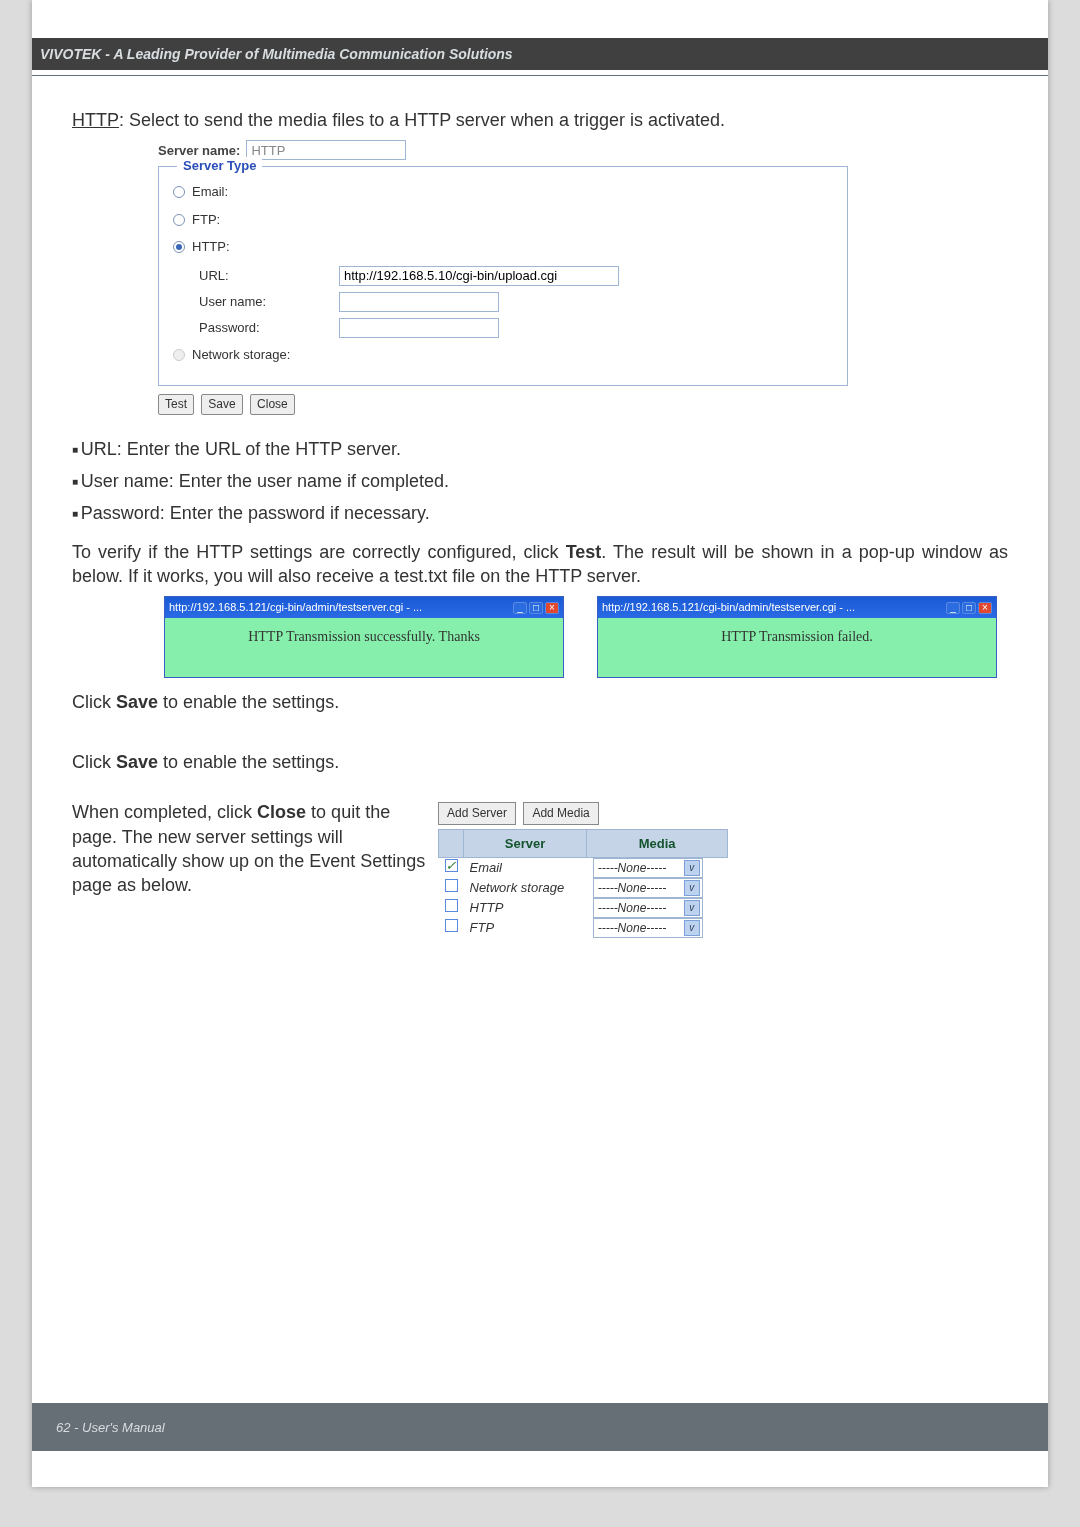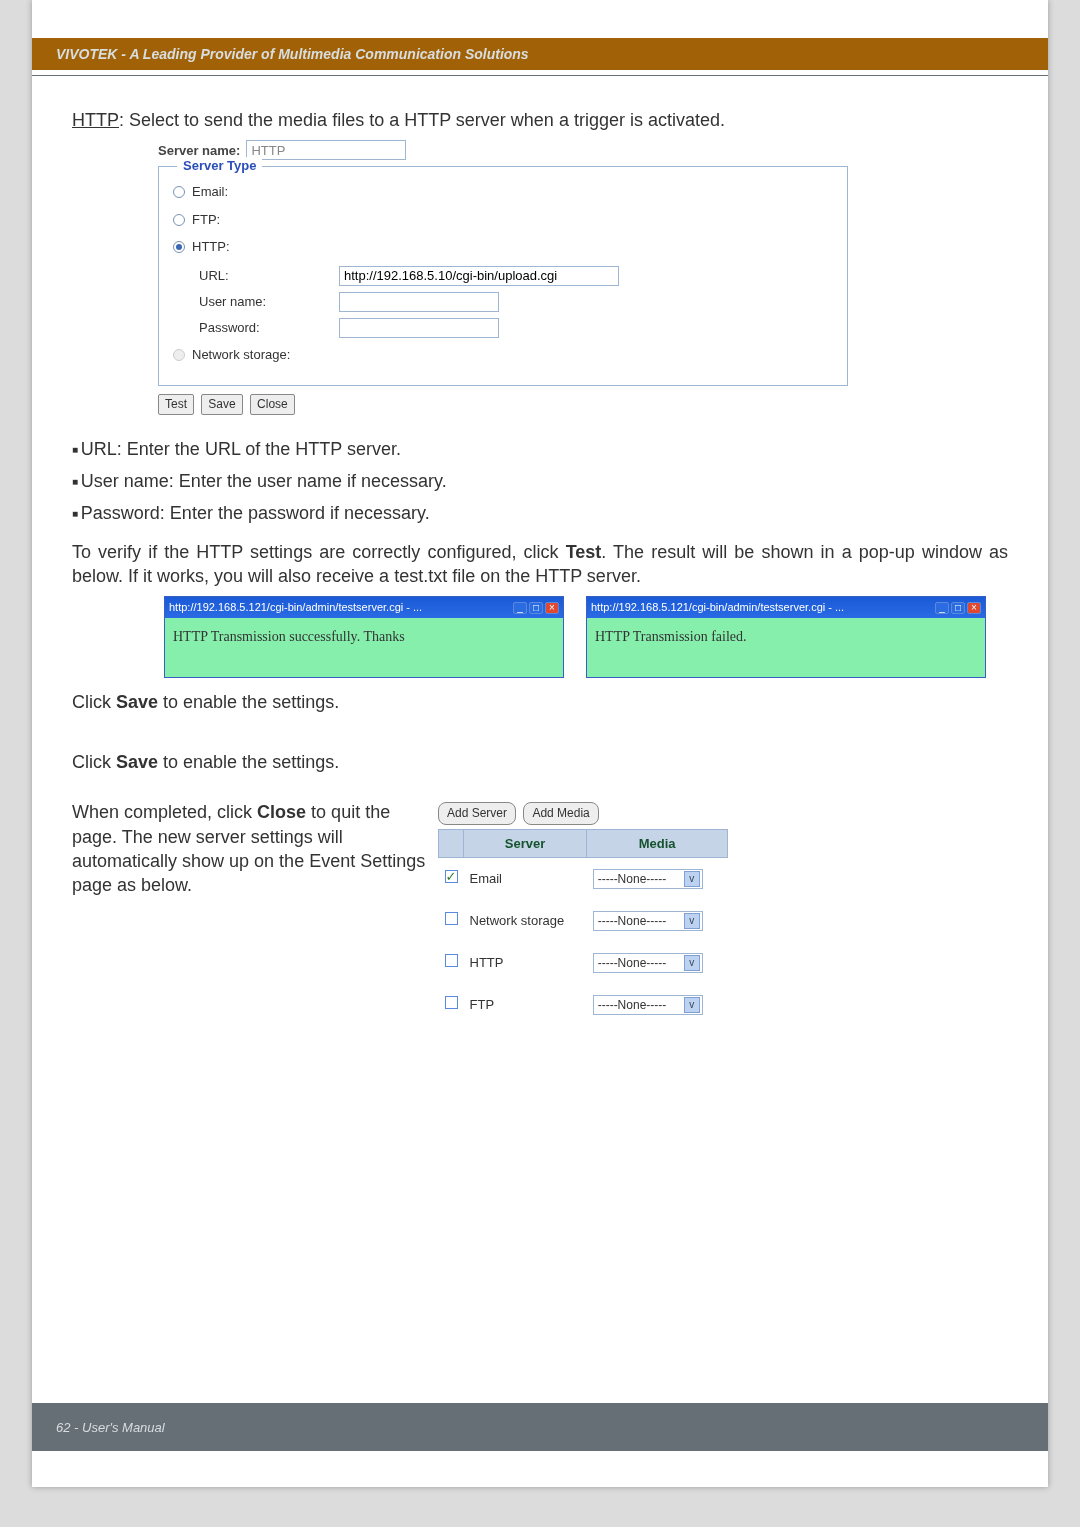--- a/index.html
+++ b/index.html
@@ -17,26 +17,26 @@
     top: 0;
     width: 1016px;
     height: 1487px;
     background: #fff;
     box-shadow: 0 0 6px rgba(0,0,0,0.3);
   }
   .band {
     position: absolute;
     left: 0; right: 0; top: 38px;
     height: 32px;
-    background: #a16207;
+    background: #404040;
     color: #d8dde0;
     font-style: italic;
     font-weight: bold;
     font-size: 14px;
-    padding-left: 24px;
+    padding-left: 8px;
     display: flex;
     align-items: center;
   }
   .band .divider {
     position: absolute; left: 0; right: 0; bottom: -6px;
     height: 1px; background: #666e76;
   }
   .content {
     position: absolute;
     left: 40px;
@@ -80,41 +80,41 @@
     display:inline-block; border:1px solid #888; background:#eee;
     padding:1px 6px; border-radius:2px; margin-right:4px;
     font-family: Arial; font-size:12px;
   }
 
   .bullets { margin-top: 8px; margin-bottom: 14px; }
   .bullets .bi { margin: 8px 0; }
   .bullets .bi::before { content: "\25A0  "; font-size: 10px; position: relative; top:-2px; }
 
   
-  .popups { display:flex; gap:22px; margin-left: 92px; margin-top: 0; margin-bottom: 12px; }
+  .popups { display:flex; gap:33px; margin-left: 92px; margin-top: 0; margin-bottom: 12px; text-align: center; }
   .pop { width: 400px; border:1px solid #3860c4; font-size:12px; }
   .pop .title {
     background: linear-gradient(#1a5ad6,#2a6ae4);
     color:#fff; font-size:11px; padding:3px 4px;
     display:flex; align-items:center; justify-content:space-between;
   }
   .pop .title .wtext { white-space: nowrap; overflow: hidden; text-overflow: ellipsis; }
   .pop .title .wbtns { display:flex; gap:2px; }
   .pop .title .wb { width:14px;height:12px;border:1px solid #5a8adf;border-radius:2px;display:flex;align-items:center;justify-content:center;font-size:10px;color:#fff;background:#2b6de0; }
   .pop .title .wb.close{background:#e04830;}
   .pop .body { padding:10px 8px 30px 8px; background:#86efac; font-family: "Times New Roman", serif; font-size: 14px; }
 
   
   .evt-wrap { float:right; width:320px; margin-left:12px; margin-right:250px; margin-top:2px; }
   .evt-clear { clear: both; }
   .evt-btns { font-size:12px; margin-bottom:4px; }
-  .evt-btns .b { display:inline-block;border:1px solid #888;background:#eee;padding:2px 8px;border-radius:8px;margin-right:4px;font-size:12px; }
+  .evt-btns .b { display:inline-block;border:1px solid #888;background:#eee;padding:2px 8px;border-radius:0;margin-right:4px;font-size:12px; }
   .evt-table { border-collapse:collapse; font-size:13px; width:290px; }
   .evt-table th { background:#c6d4e8; border:1px solid #9fb5d4; font-weight:bold; color:#14532d; padding:5px 6px; }
-  .evt-table td { padding:11px 6px; }
+  .evt-table td { padding:0 6px;font-style:italic; }
   .cb { width:13px;height:13px;border:1px solid #5a8adf;display:inline-block;background:#fff;position:relative; }
   .cb.ck::after{content:"\2713";color:#2a7a2a;position:absolute;left:0;top:-3px;font-size:13px;}
   .sel { border:1px solid #9fb5d4; font-size:12px; width:110px; height:20px; display:inline-flex; align-items:center; justify-content:space-between; padding:0 2px 0 4px; }
   .sel .arrow { width:16px;height:16px;background:#bcd2f0;border:1px solid #7ea0d8;display:flex;align-items:center;justify-content:center;font-size:10px;color:#345; }
 
   .footer {
     position:absolute; left:0; right:0; bottom:36px; height:48px;
     background:#666e76; color:#d8dde0; font-style:italic; font-size:13px;
     display:flex; align-items:center; padding-left:24px;
   }
@@ -176,21 +176,21 @@
       </div>
       <div class="btns">
         <span class="b">Test</span>
         <span class="b">Save</span>
         <span class="b">Close</span>
       </div>
     </div>
 
     <div class="bullets">
       <div class="bi">URL: Enter the URL of the HTTP server.</div>
-      <div class="bi">User name: Enter the user name if necessary.</div>
+      <div class="bi">User name: Enter the user name if completed.</div>
       <div class="bi">Password: Enter the password if necessary.</div>
     </div>
 
     <div class="pj">
       <span>To verify if the HTTP settings are correctly configured, click </span><b>Test</b><span>. The result will be shown in a pop-up window as below. If it works, you will also receive a test.txt file on the HTTP server.</span>
     </div>
 
     <div class="popups">
       <div class="pop">
         <div class="title">

